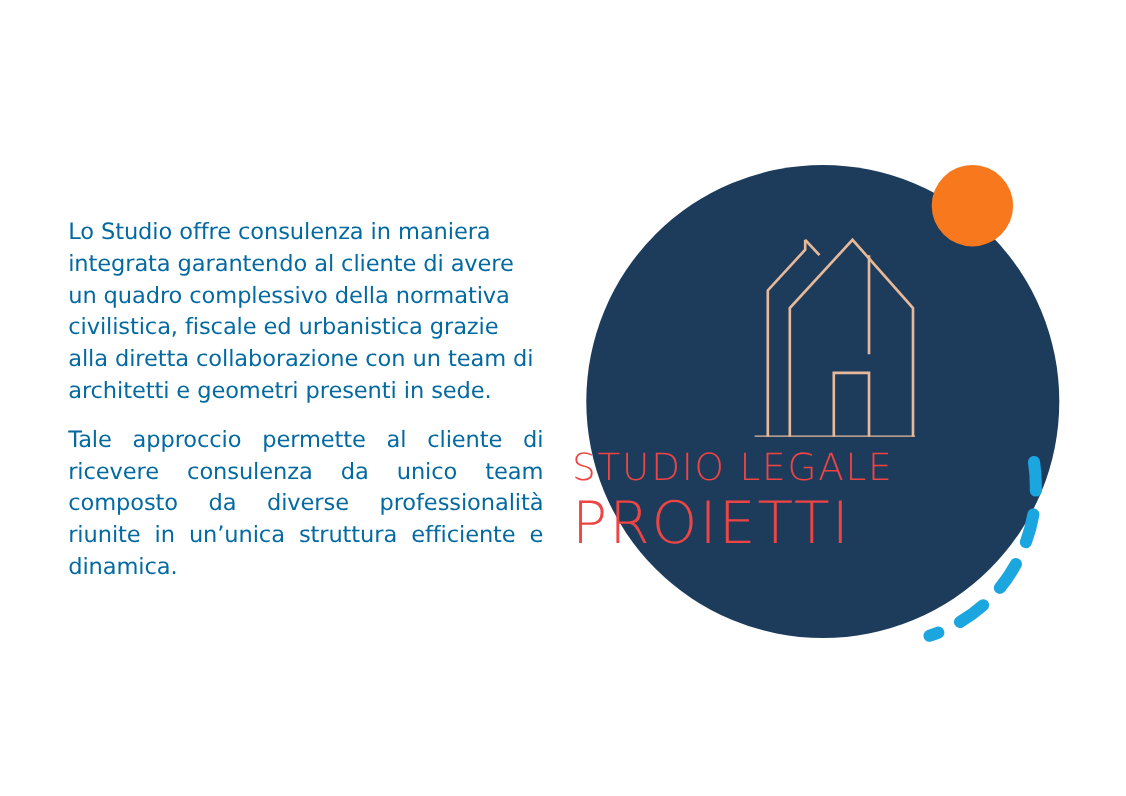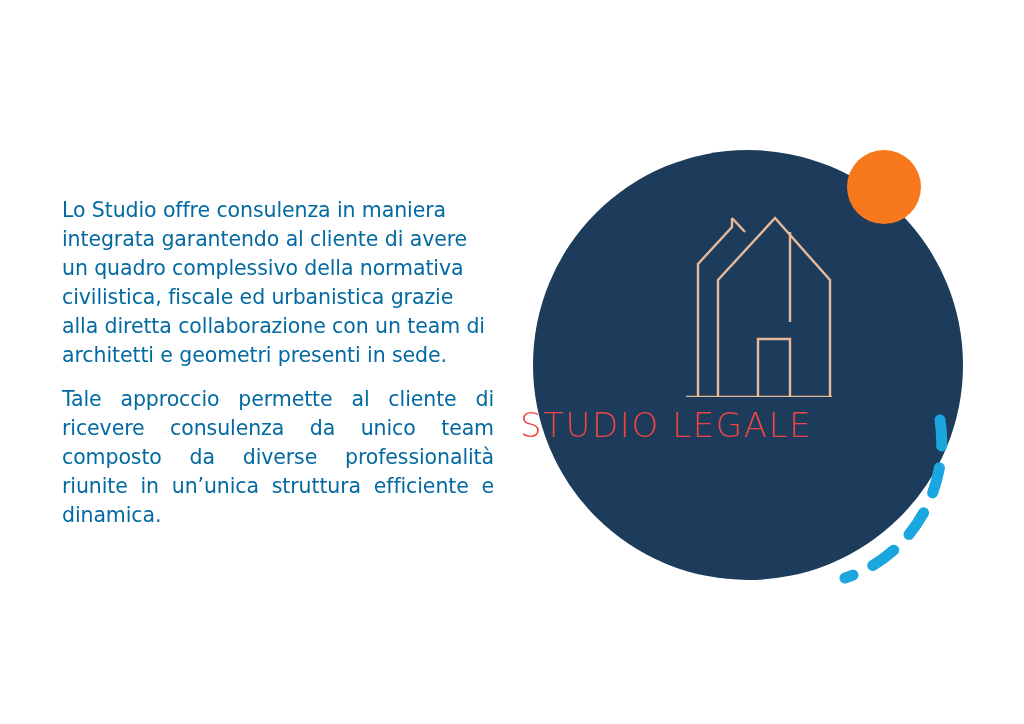--- a/index.html
+++ b/index.html
@@ -132,20 +132,21 @@
       <path d="M118 60 L118 150" stroke="#e8b999" stroke-width="2.4" fill="none"></path>
 
       <path d="M14 225 L160 225" stroke="#e8b999" stroke-width="2.4" fill="none"></path>
 
       <path d="M86 225 L86 167 L118 167 L118 225" stroke="#e8b999" stroke-width="2.4" fill="none" stroke-linejoin="miter"></path>
     </svg>
   </div>
 
   <div class="logo-text">
     <span class="logo-line1">STUDIO LEGALE</span>
+    <span class="logo-line2">PROIETTI</span>
   </div>
 </div>
 
 <div class="dashed-arc">
   <svg width="230" height="220" viewBox="0 0 230 220" fill="none" xmlns="http://www.w3.org/2000/svg">
     <path d="M200 20 C210 85 175 155 105 178" stroke="#1ca6e0" stroke-width="11" fill="none" stroke-linecap="round" stroke-dasharray="26 22"></path>
   </svg>
 </div>
 
 </body></html>

